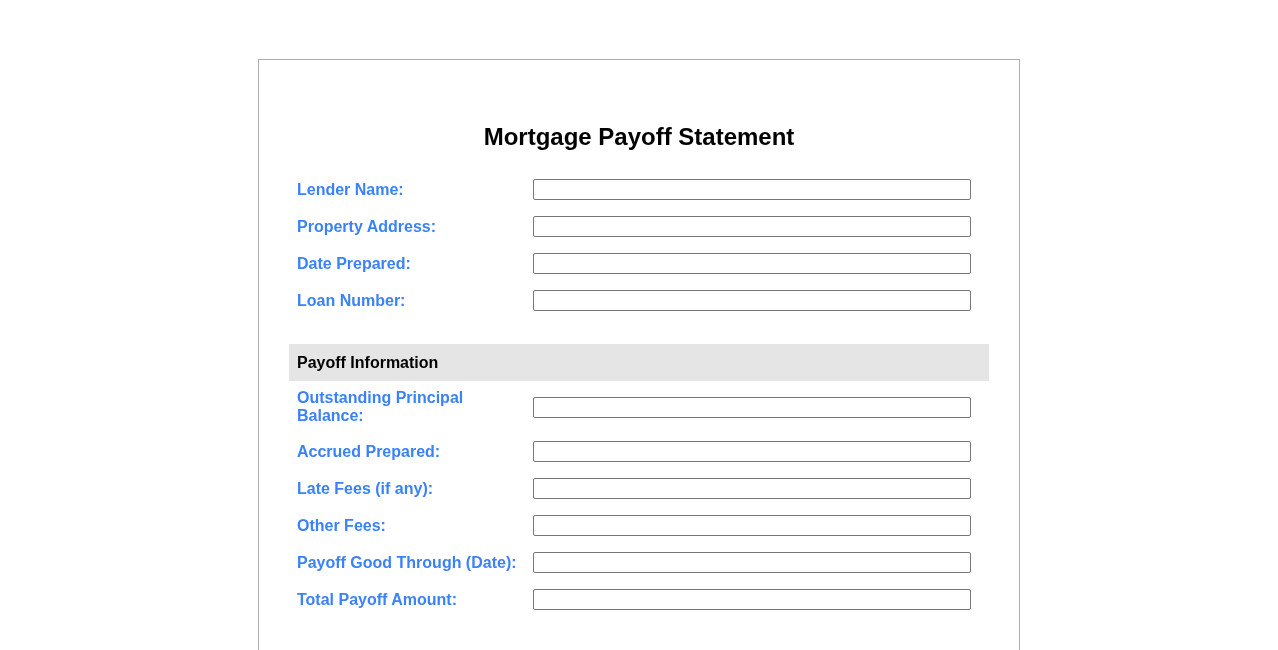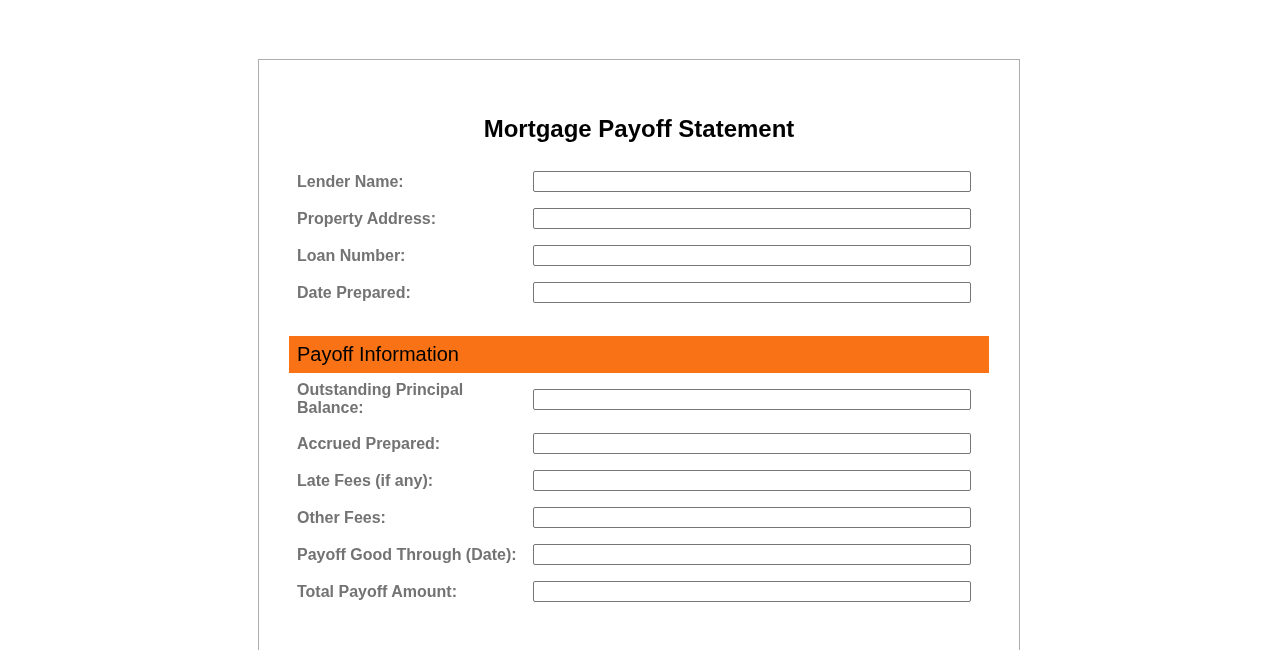--- a/index.html
+++ b/index.html
@@ -16,36 +16,36 @@
     background: #ffffff;
     padding: 51px 30px 120px 30px;
     min-height: 760px;
   }
   .form-title {
     font-size: 24px;
     font-weight: bold;
     line-height: 28px;
     text-align: center;
     color: #000000;
-    margin: 4px 0 20px 0;
+    margin: 12px 0 20px 0;
   }
   table.form-table {
     width: 700px;
     border-collapse: collapse;
     border-spacing: 0;
     table-layout: fixed;
   }
   td.label-cell {
     width: 228px;
     padding: 8px 0 8px 8px;
     vertical-align: middle;
     font-size: 16px;
     font-weight: bold;
     line-height: 18px;
-    color: #737373;
+    color: #3b82f6;
   }
   td.input-cell {
     padding: 8px 0 8px 8px;
     vertical-align: middle;
   }
   input.text-input {
     display: block;
     width: 438px;
     height: 21px;
     box-sizing: border-box;
@@ -55,24 +55,24 @@
     font-family: "Liberation Sans", sans-serif;
     font-size: 13px;
     padding: 1px 3px;
     margin: 0;
     outline: none;
   }
   .section-bar {
     width: 700px;
     box-sizing: border-box;
     margin-top: 25px;
-    background: #f97316;
+    background: #e5e5e5;
     padding: 8px;
-    font-size: 20px;
-    font-weight: normal;
+    font-size: 16px;
+    font-weight: bold;
     line-height: 21px;
     color: #000000;
   }
 </style>
 </head>
 <body>
 
 <div class="form-card">
 
   <h1 class="form-title">Mortgage Payoff Statement</h1>
@@ -85,27 +85,27 @@
             <input type="text" class="text-input" value="" style="">
           </td>
       </tr>
       <tr>
         <td class="label-cell">Property Address:</td>
         <td class="input-cell">
             <input type="text" class="text-input" value="" style="">
           </td>
       </tr>
       <tr>
-        <td class="label-cell">Loan Number:</td>
+        <td class="label-cell">Date Prepared:</td>
         <td class="input-cell">
             <input type="text" class="text-input" value="" style="">
           </td>
       </tr>
       <tr>
-        <td class="label-cell">Date Prepared:</td>
+        <td class="label-cell">Loan Number:</td>
         <td class="input-cell">
             <input type="text" class="text-input" value="" style="">
           </td>
       </tr>
     </tbody>
   </table>
 
   <div class="section-bar">Payoff Information</div>
 
   <table class="form-table">

